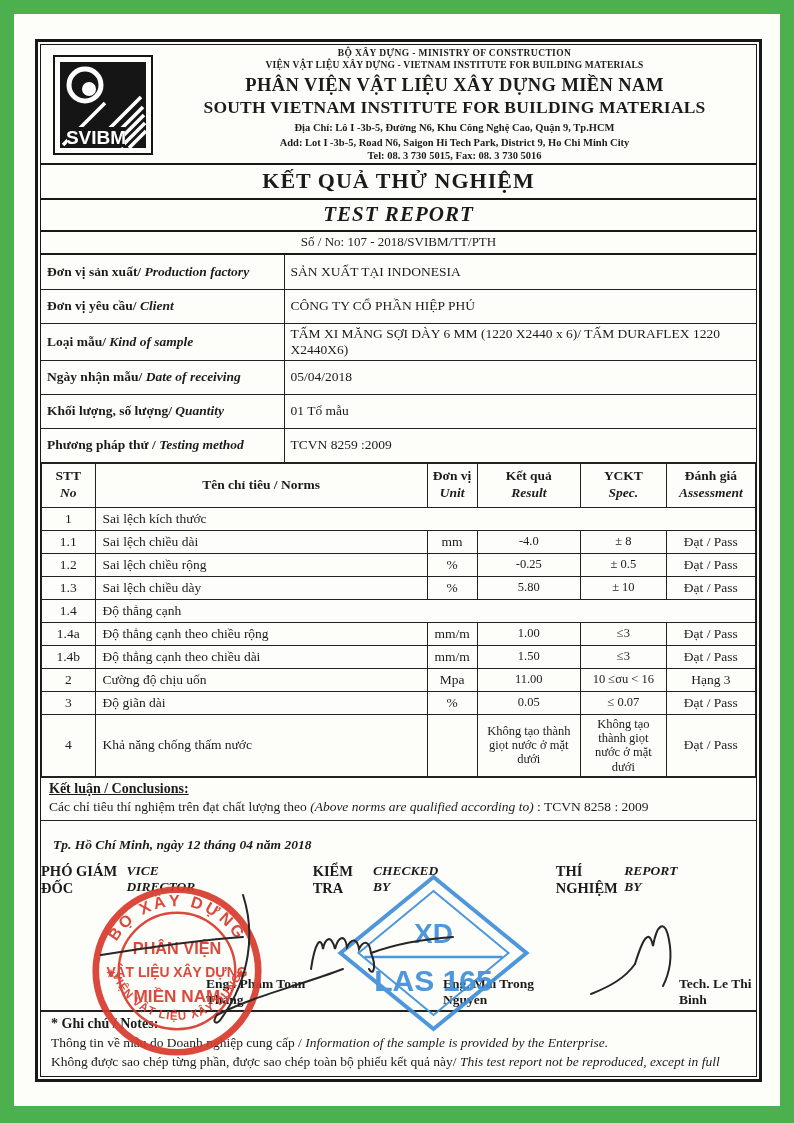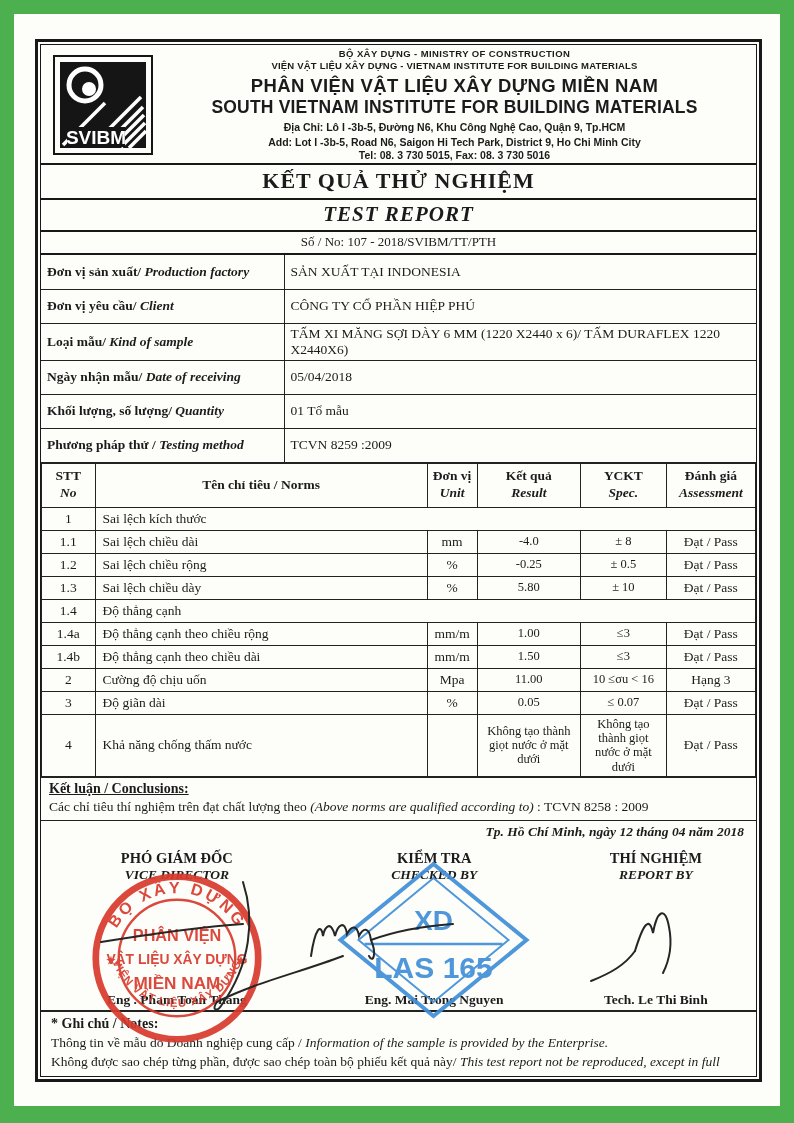--- a/index.html
+++ b/index.html
@@ -5,21 +5,21 @@
   * { margin:0; padding:0; box-sizing:border-box; }
   html,body { width:794px; height:1123px; }
   body { background:#4cb04e; font-family:"Liberation Serif", serif; color:#1b1b1b; position:relative; }
   .sheet { position:absolute; left:14px; top:14px; width:766px; height:1092px; background:#fdfdfa; }
   .frame { position:absolute; left:21px; top:25px; width:727px; height:1043px; border:3px solid #181818; padding:2px; background:#fdfdfa; }
   .frame-inner { width:100%; height:100%; border:1px solid #181818; display:flex; flex-direction:column; overflow:hidden; }
 
   
   .hdr { display:flex; align-items:center; gap:10px; padding:8px 10px 6px 12px; border-bottom:2px solid #181818; height:120px; }
   .logo { flex:0 0 100px; }
-  .hdr-text { flex:1; text-align:center; font-family:Liberation Sans, sans-serif; font-weight:bold; line-height:1.25; }
+  .hdr-text { flex:1; text-align:center; font-family:Liberation Serif, serif; font-weight:bold; line-height:1.25; }
   .hdr-l1 { font-size:9.5px; letter-spacing:.4px; }
   .hdr-l2 { font-size:9.5px; letter-spacing:.2px; }
   .hdr-vi { font-size:18.5px; margin-top:2px; letter-spacing:.4px; }
   .hdr-en { font-size:17.5px; letter-spacing:.2px; }
   .hdr-ad { font-size:10.5px; margin-top:2px; }
   .hdr-tel{ font-size:10.5px; }
 
   
   .t-vi { text-align:center; font-size:22px; font-weight:bold; letter-spacing:1px; border-bottom:2px solid #181818; padding:3px 0 4px; }
   .t-en { text-align:center; font-size:21px; font-weight:bold; font-style:italic; border-bottom:2px solid #181818; padding:2px 0 3px; letter-spacing:1px; }
@@ -39,25 +39,25 @@
   .main-table td { height:23px; text-align:center; }
   .main-table td.name { text-align:left; padding-left:7px; }
   .main-table .wrapcell { font-size:12.5px; line-height:1.15; padding:2px 4px; }
 
   
   .concl { border-top:1px solid #222; padding:3px 8px 5px; }
   .concl-h { font-weight:bold; font-size:14px; text-decoration:underline; }
   .concl-t { font-size:13.5px; margin-top:2px; }
   .concl-t .en { font-style:italic; }
 
-  .dateline { border-top:1.5px solid #222; text-align:right; font-weight:bold; font-style:italic; font-size:13.5px; padding:3px 12px 4px; }
+  .dateline { border-top:1.5px solid #222; text-align:left; font-weight:bold; font-style:italic; font-size:13.5px; padding:16px 12px 4px; }
 
   
   .sig { position:relative; flex:1; display:flex; }
-  .sig-col { text-align:center; padding-top:6px; position:relative; display:flex; flex-direction:column; }
+  .sig-col { padding-top:6px; position:relative; display:flex; flex-direction:row; }
   .sig-col.c1 { width:38%; } .sig-col.c2 { width:34%; } .sig-col.c3 { width:28%; }
   .sig-tvi { font-weight:bold; font-size:14.5px; }
   .sig-ten { font-weight:bold; font-style:italic; font-size:13.5px; }
   .sig-name { margin-top:auto; font-weight:bold; font-size:13.5px; padding-bottom:2px; }
   .stamp-red { position:absolute; left:50px; top:28px; width:172px; height:172px; opacity:.92; }
   .stamp-blue { position:absolute; left:50%; transform:translateX(-50%); top:16px; width:195px; height:160px; opacity:.92; }
   .scrib { position:absolute; pointer-events:none; }
   .scrib-1 { left:30px; top:20px; width:290px; height:170px; }
   .scrib-2 { left:-20px; top:40px; width:200px; height:110px; }
   .scrib-3 { left:25px; top:45px; width:160px; height:110px; }

